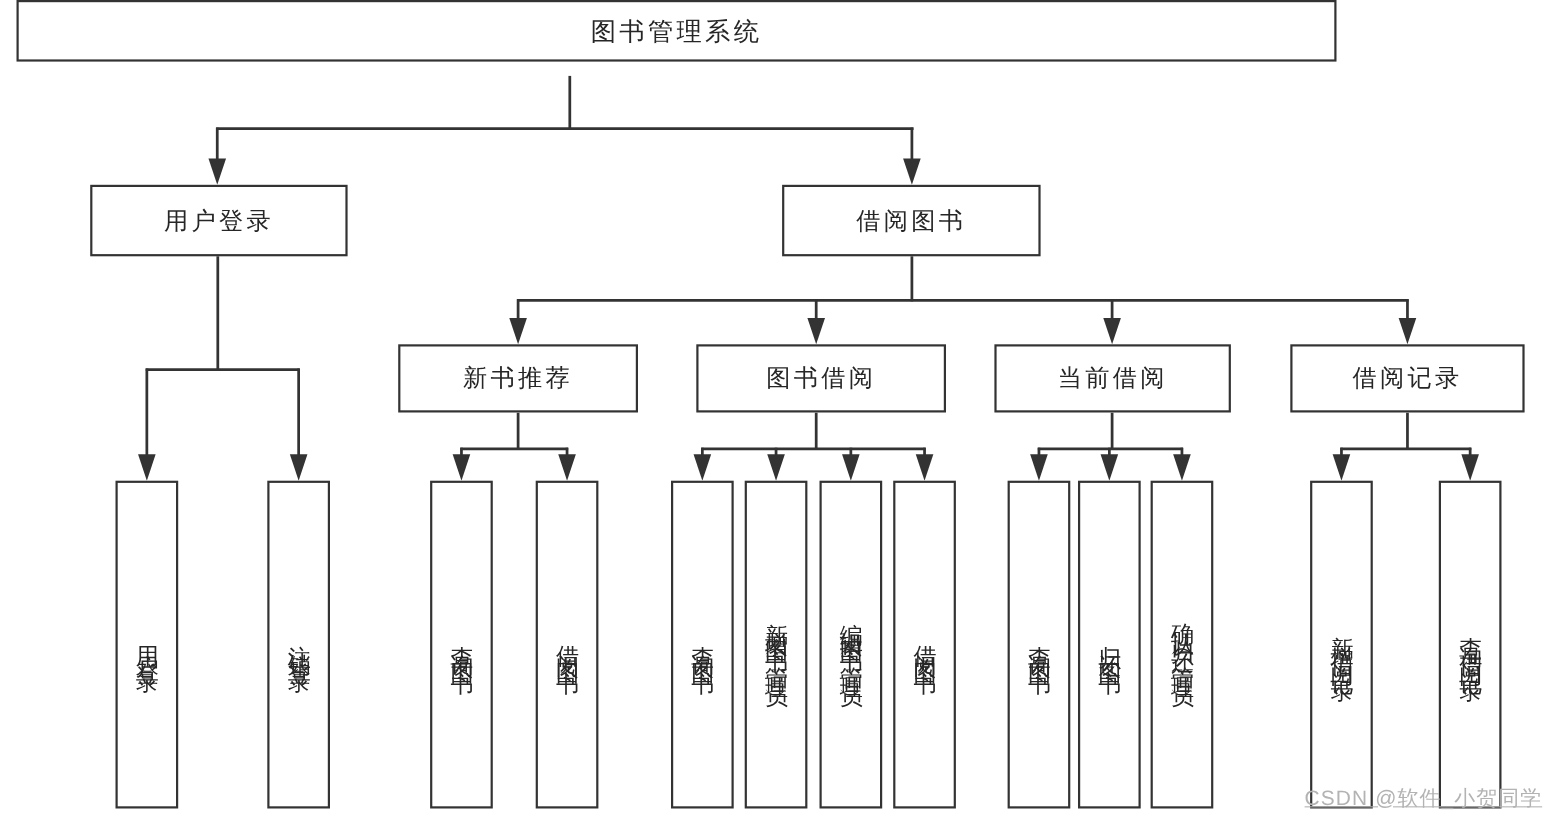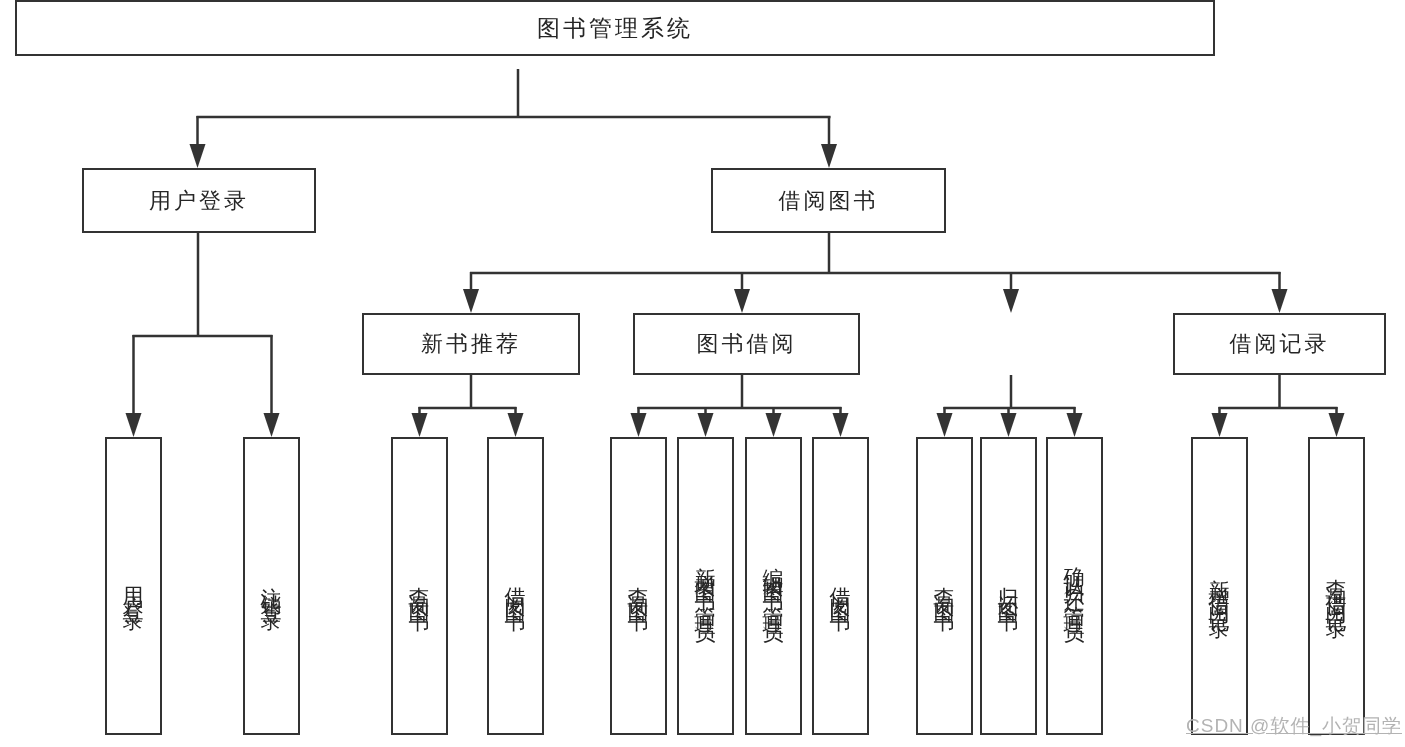--- a/index.html
+++ b/index.html
@@ -123,20 +123,21 @@
     </g>
   </svg>
 
   <div class="node root" style="left:15px;top:0;width:1200px;height:56px">图书管理系统</div>
 
   <div class="node" style="left:82px;top:168px;width:234px;height:65px">用户登录</div>
   <div class="node" style="left:711px;top:168px;width:235px;height:65px">借阅图书</div>
 
   <div class="node" style="left:362px;top:313px;width:218px;height:62px">新书推荐</div>
   <div class="node" style="left:633px;top:313px;width:227px;height:62px">图书借阅</div>
+  <div class="node" style="left:904px;top:313px;width:215px;height:62px">当前借阅</div>
   <div class="node" style="left:1173px;top:313px;width:213px;height:62px">借阅记录</div>
 
   <div class="leaf" style="left:105px">用户登录</div>
   <div class="leaf" style="left:243px">注销登录</div>
 
   <div class="leaf" style="left:391px">查询图书</div>
   <div class="leaf" style="left:487px">借阅图书</div>
 
   <div class="leaf" style="left:610px">查询图书</div>
   <div class="leaf" style="left:677px">新增图书（管理员）</div>

